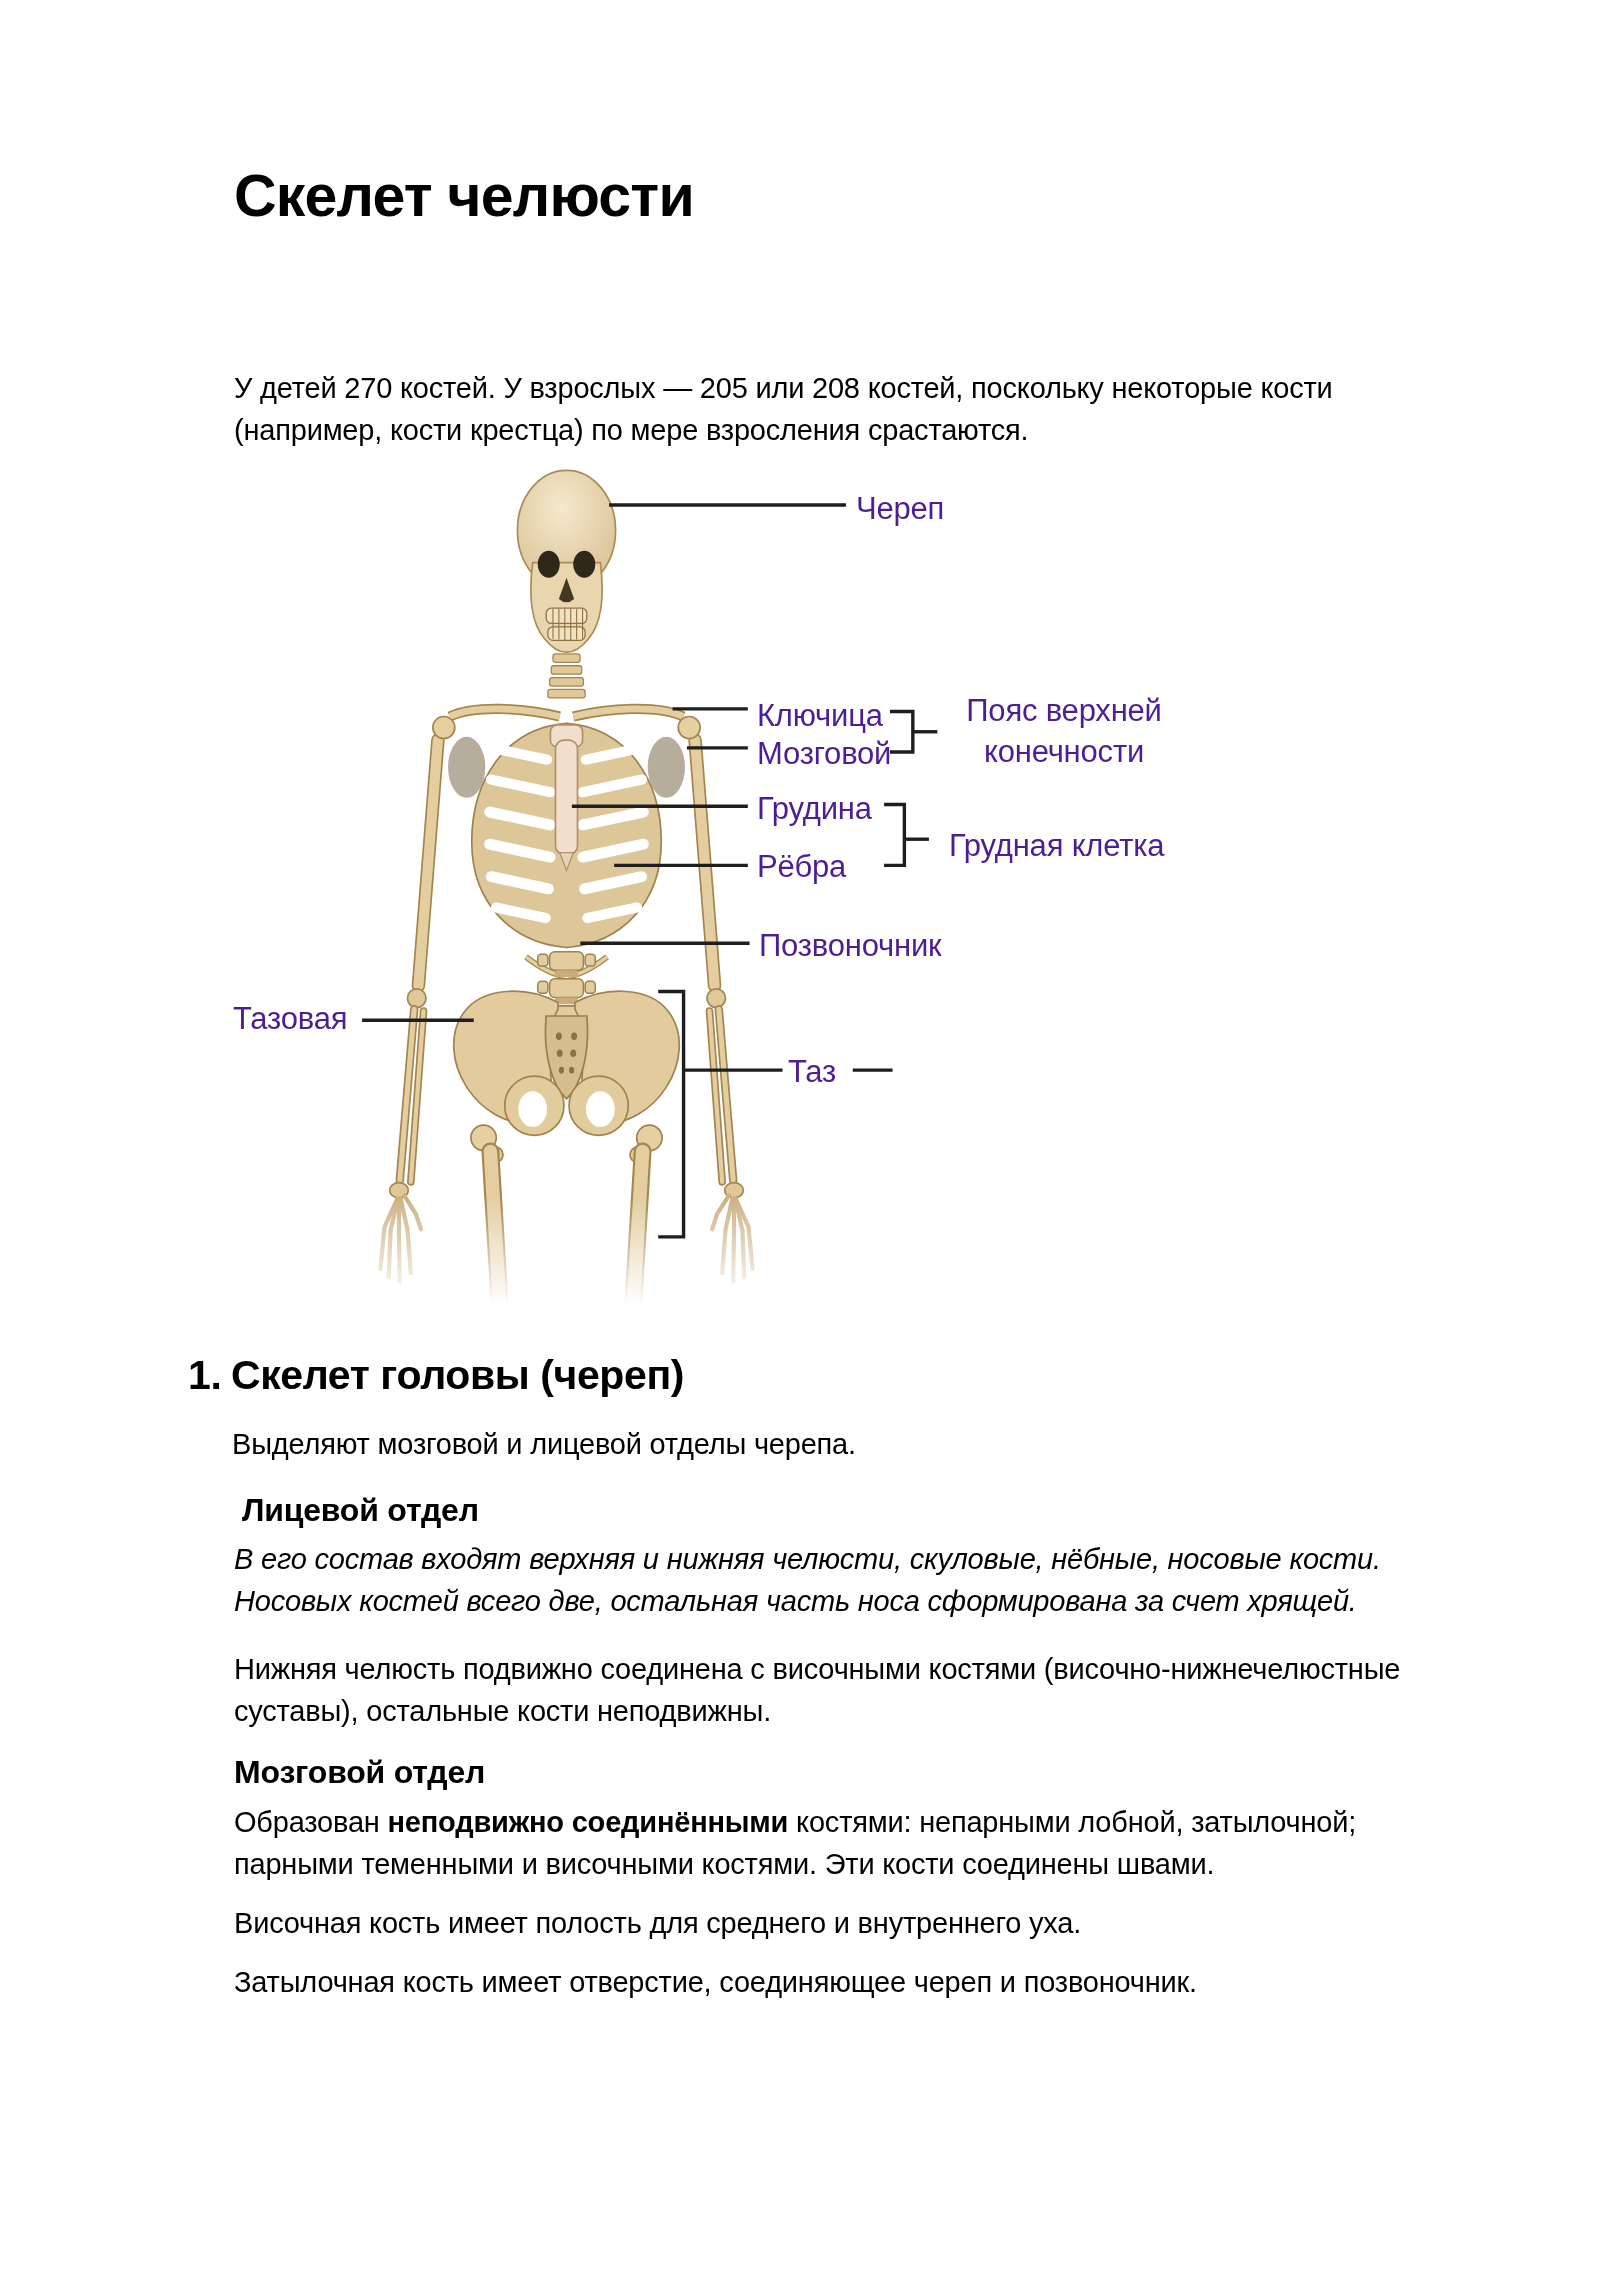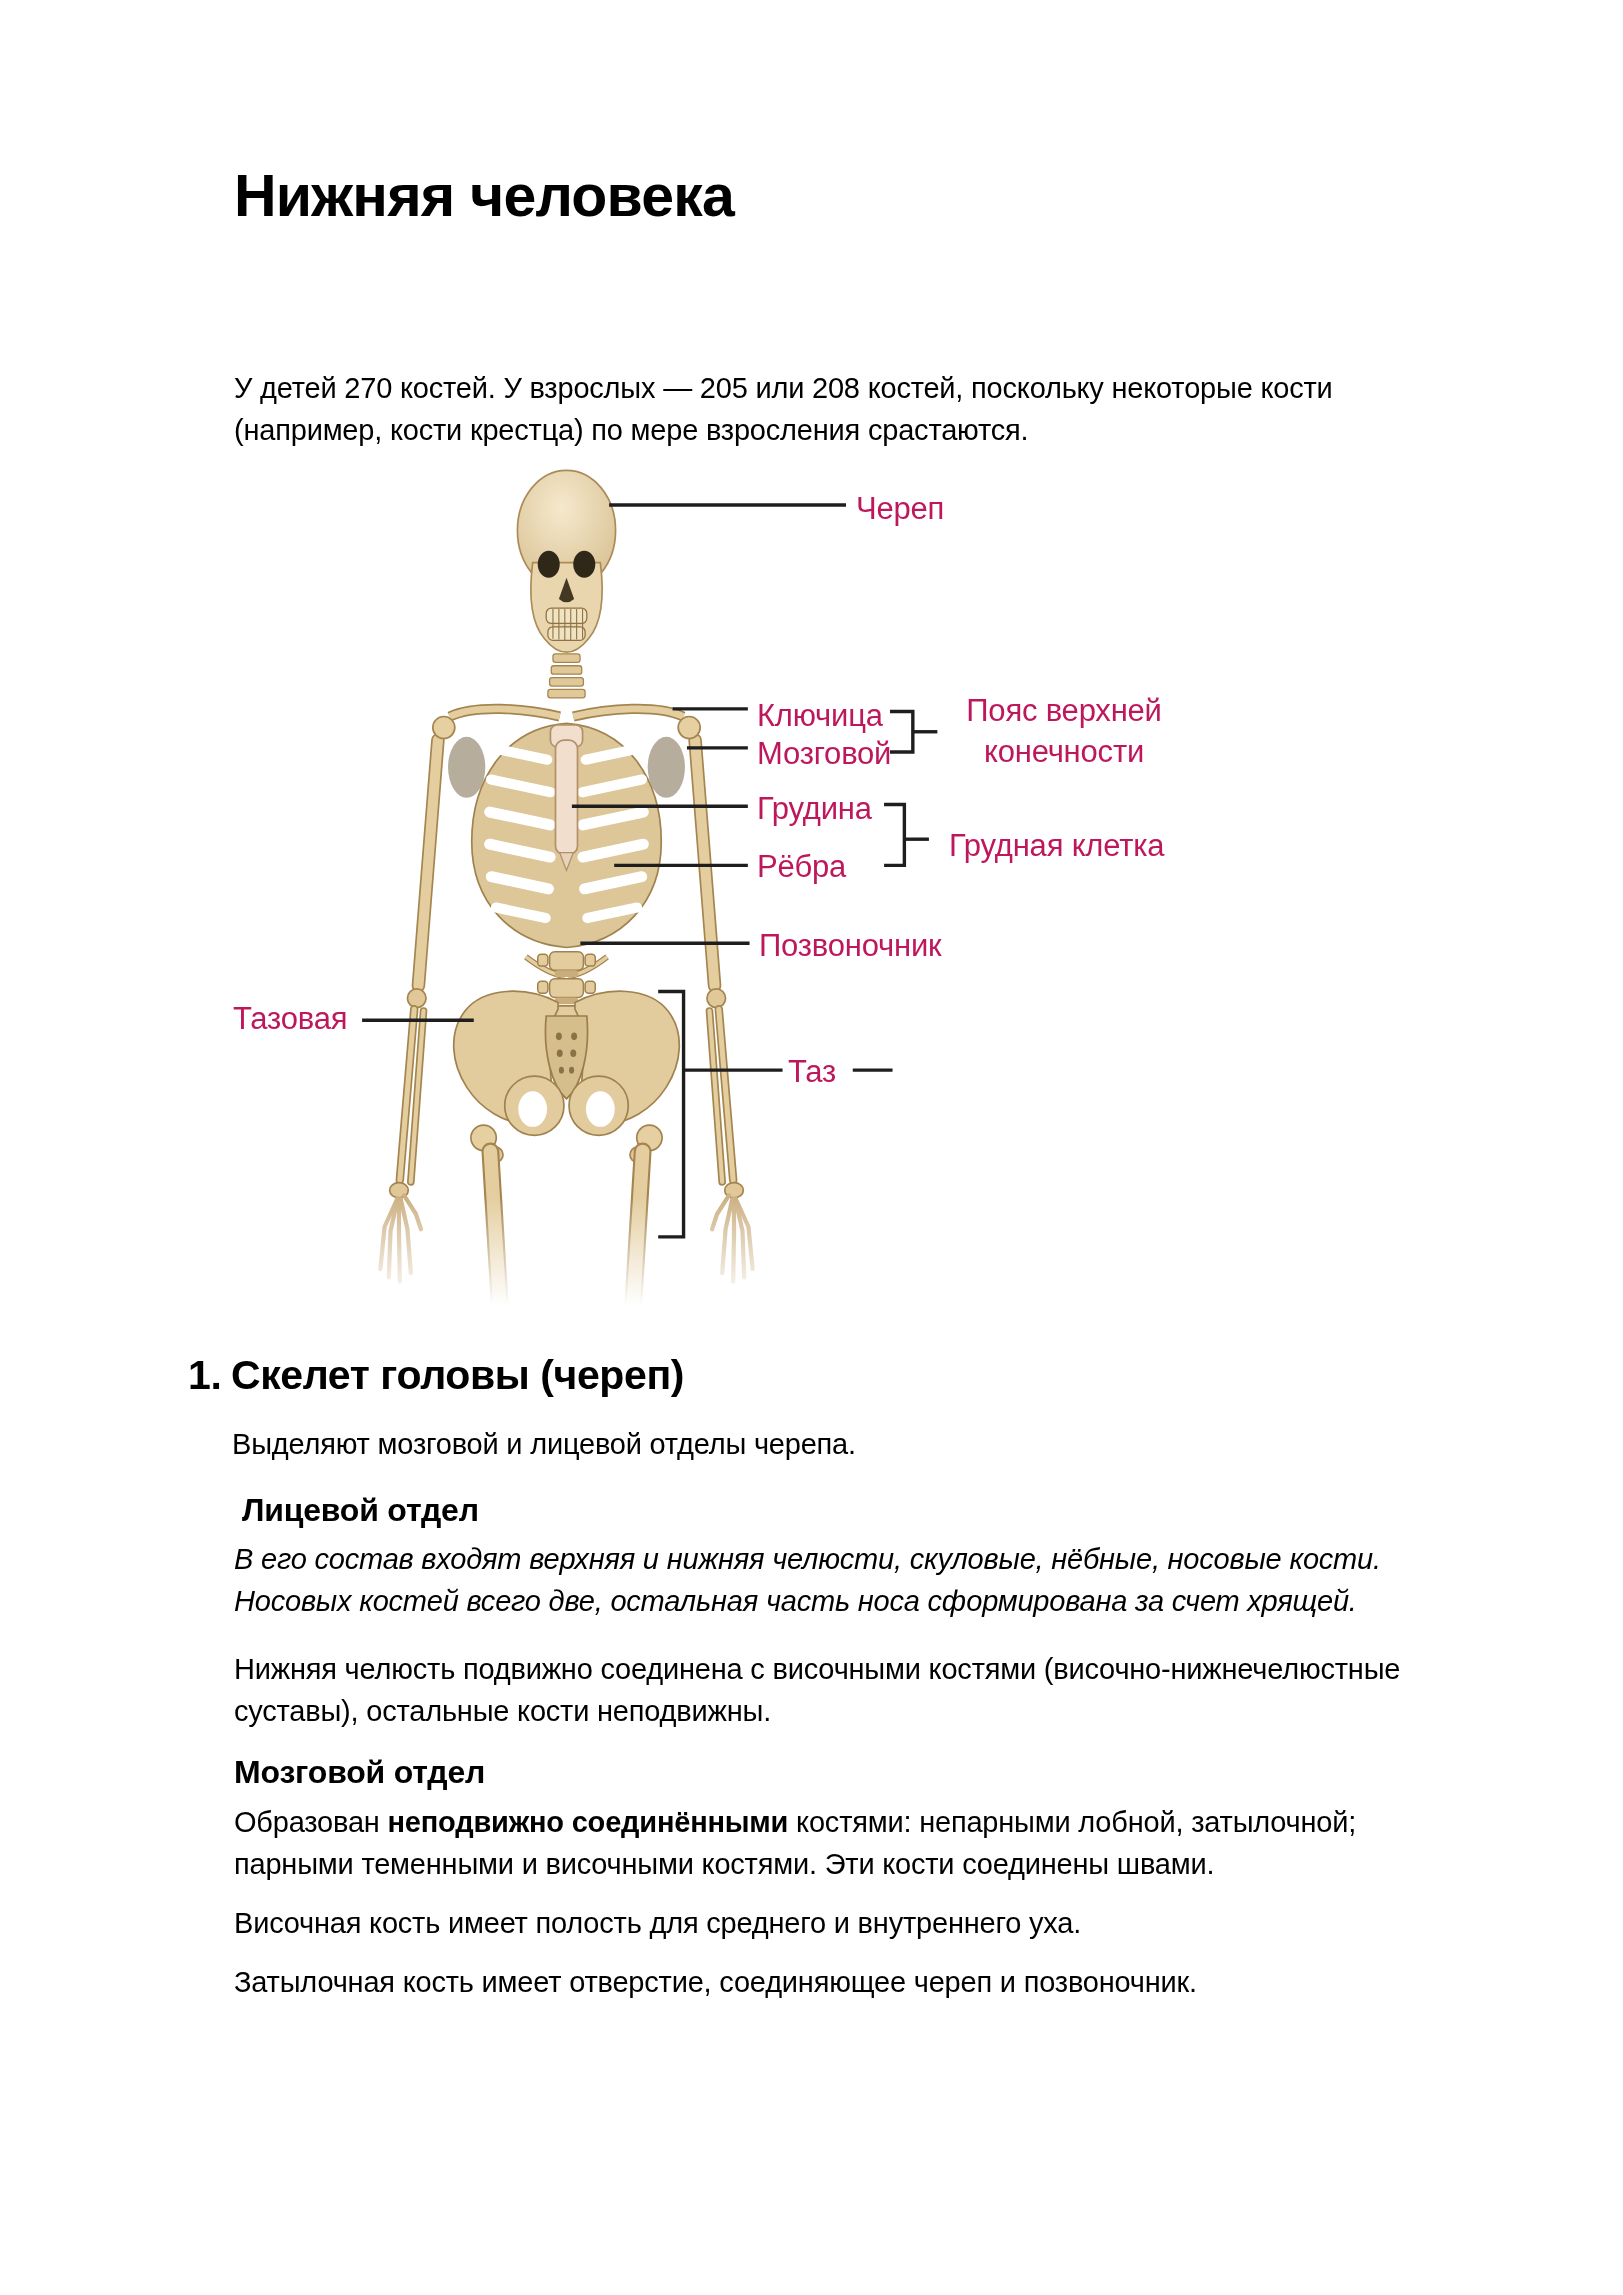--- a/index.html
+++ b/index.html
@@ -11,33 +11,33 @@
   .abs{position:absolute;}
   h1.title{margin:0;font-size:59px;font-weight:700;letter-spacing:-0.8px;}
   .para{font-size:29px;line-height:42px;white-space:pre-line;}
   h2.sec{margin:0;font-size:41px;font-weight:700;display:flex;letter-spacing:-0.4px;}
   h2.sec .num{display:inline-block;min-width:43px;}
   h3.sub{margin:0;font-size:32px;font-weight:700;}
   .b{font-weight:700;}
   .figure{position:absolute;left:0;top:461px;width:1269px;height:863px;}
   .bones{position:absolute;left:338px;top:0;width:457px;height:863px;}
   .overlay{position:absolute;left:0;top:0;width:1269px;height:863px;}
-  .lbl{position:absolute;font-size:31px;line-height:41px;white-space:pre-line;color:#be185d;}
+  .lbl{position:absolute;font-size:31px;line-height:41px;white-space:pre-line;color:#4c1d95;}
   .lbl.center{text-align:center;}
   .ln{stroke:#1e1e1e;stroke-width:4;fill:none;}
   .bo{stroke:#a5854f;fill:none;}
   .bf{stroke:#e4cea0;fill:none;}
   .fin{stroke:#cdb184;fill:none;stroke-linecap:round;}
 </style>
 </head>
 <body>
 
 <div class="page">
 
-  <h1 class="title abs" style="left:234px;top:162px;">Нижняя человека</h1>
+  <h1 class="title abs" style="left:234px;top:162px;">Скелет челюсти</h1>
 
 
   <div class="para abs" style="left:234px;top:367px;width:1226px;">У детей 270 костей. У взрослых — 205 или 208 костей, поскольку некоторые кости
 (например, кости крестца) по мере взросления срастаются.</div>
 
   <div class="figure">
 
     <svg class="bones" viewBox="0 0 540 1020">
       <defs>
         <radialGradient id="gSkull" cx="45%" cy="32%" r="80%">

